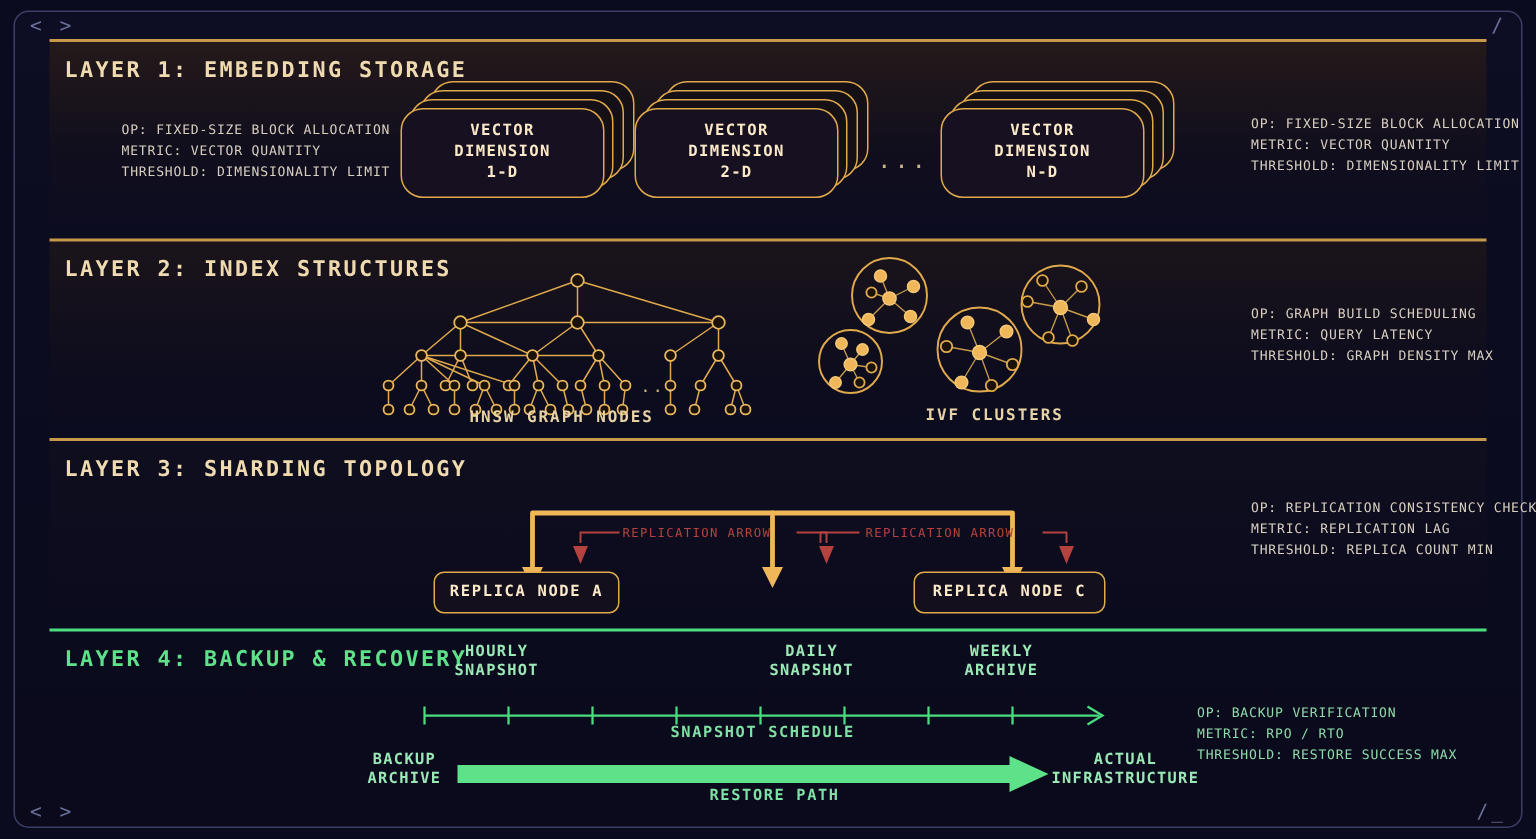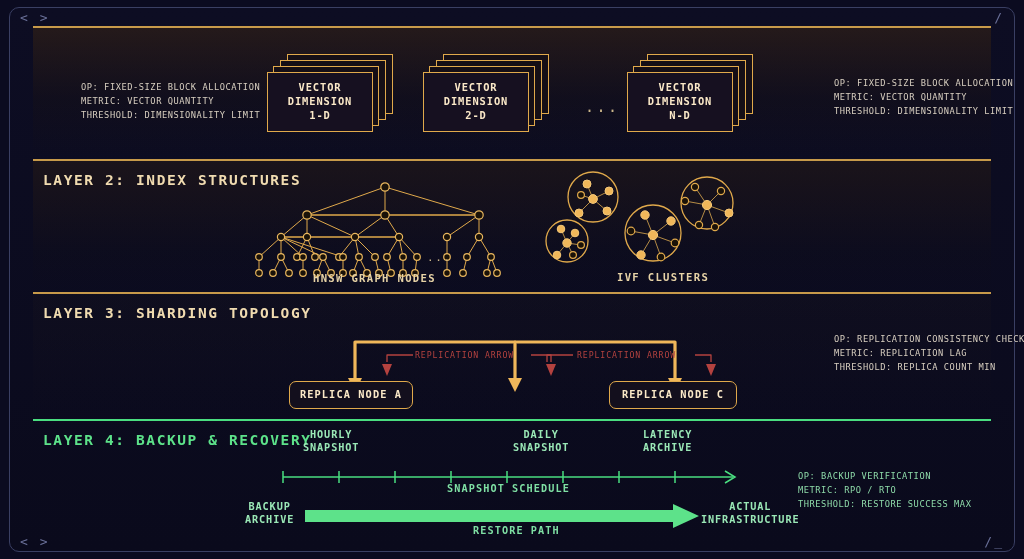--- a/index.html
+++ b/index.html
@@ -52,22 +52,22 @@
     background: linear-gradient(180deg, rgba(48,31,16,.40) 0%, rgba(20,16,20,.16) 70%, rgba(12,11,24,.02) 100%);
   }
   .l3-bg {
     position:absolute; left:0; right:0; top:2px; bottom:0;
     background: linear-gradient(180deg, rgba(30,24,28,.22) 0%, rgba(12,11,26,.02) 100%);
   }
 
   
   .stack { position: absolute; width: 122px; height: 74px; }
   .card {
-    position: absolute; border: 1.4px solid #e0a94b; border-radius: 0;
-    width: 106px; height: 60px; background: #140f1c;
+    position: absolute; border: 1.4px solid #e0a94b; border-radius: 15px;
+    width: 136px; height: 60px; background: #140f1c;
   }
   .card.s3 { left: 20px; top: 0px;  background:#150f16; }
   .card.s2 { left: 13px; top: 6px;  background:#150f16; }
   .card.s1 { left: 6px;  top: 12px; background:#150f16; }
   .card.front {
     left: 0px; top: 18px; background: #161020;
     display:flex; align-items:center; justify-content:center;
   }
   .card-text {
     color: #fbe9c8; font-size: 10.4px; line-height: 1.34;
@@ -114,20 +114,21 @@
   <div class="frame"></div>
 
   <span class="corner c-tl">&lt; &gt;</span>
   <span class="corner c-tr">/</span>
   <span class="corner c-bl">&lt; &gt;</span>
   <span class="corner c-br">/_</span>
 
   <div class="layer" style="top:26px; height:128px;">
     <div class="l1-bg"></div>
     <div class="divider" style="background:#c79a4a;"></div>
+    <div class="layer-title gold-t" style="top:13px;">LAYER 1: EMBEDDING STORAGE</div>
 
     <div class="meta gold-m" style="left:12px; top:54px;">
       <div>OP: FIXED-SIZE BLOCK ALLOCATION</div>
       <div>METRIC: VECTOR QUANTITY</div>
       <div>THRESHOLD: DIMENSIONALITY LIMIT</div>
     </div>
 
     <div class="stack" style="left:234px; top:28px;">
       <div class="card s3"></div>
       <div class="card s2"></div>
@@ -284,20 +285,25 @@
           <circle cx="116" cy="86" r="3.8"></circle>
         <circle cx="150" cy="16" r="3.6"></circle>
           <circle cx="176" cy="20" r="3.6"></circle>
           <circle cx="140" cy="30" r="3.6"></circle>
         <circle cx="154" cy="54" r="3.6"></circle>
           <circle cx="170" cy="56" r="3.6"></circle>
       </g>
     </svg>
     <div class="caption" style="left:584px; top:112px;">IVF CLUSTERS</div>
 
+    <div class="meta gold-m" style="left:765px; top:44px;">
+      <div>OP: GRAPH BUILD SCHEDULING</div>
+      <div>METRIC: QUERY LATENCY</div>
+      <div>THRESHOLD: GRAPH DENSITY MAX</div>
+    </div>
   </div>
 
   <div class="layer" style="top:292px; height:122px;">
     <div class="l3-bg"></div>
     <div class="divider" style="background:#c79a4a;"></div>
     <div class="layer-title gold-t" style="top:13px;">LAYER 3: SHARDING TOPOLOGY</div>
 
 
     <svg width="500" height="70" style="left:250px; top:46px;">
       <g stroke="#f0b75a" stroke-width="3.2" fill="none" stroke-linecap="round" stroke-linejoin="round">
@@ -346,21 +352,21 @@
 
     <span class="tl-label" style="left:270px; top:9px;">
       <span>HOURLY</span><br>
       <span>SNAPSHOT</span>
     </span>
     <span class="tl-label" style="left:440px; top:9px;margin-left:40px;">
       <span>DAILY</span><br>
       <span>SNAPSHOT</span>
     </span>
     <span class="tl-label" style="left:610px; top:9px;">
-      <span>LATENCY</span><br>
+      <span>WEEKLY</span><br>
       <span>ARCHIVE</span>
     </span>
 
     <svg width="470" height="20" style="left:248px; top:48px;">
       <g stroke="#4ade80" stroke-width="1.5" fill="none">
         <path d="M2,10 L452,10"></path>
         <path d="M2,4 L2,16 M58,4 L58,16 M114,4 L114,16 M170,4 L170,16 M226,4 L226,16
                  M282,4 L282,16 M338,4 L338,16 M394,4 L394,16"></path>
         <path d="M444,4 L454,10 L444,16"></path>
       </g>

